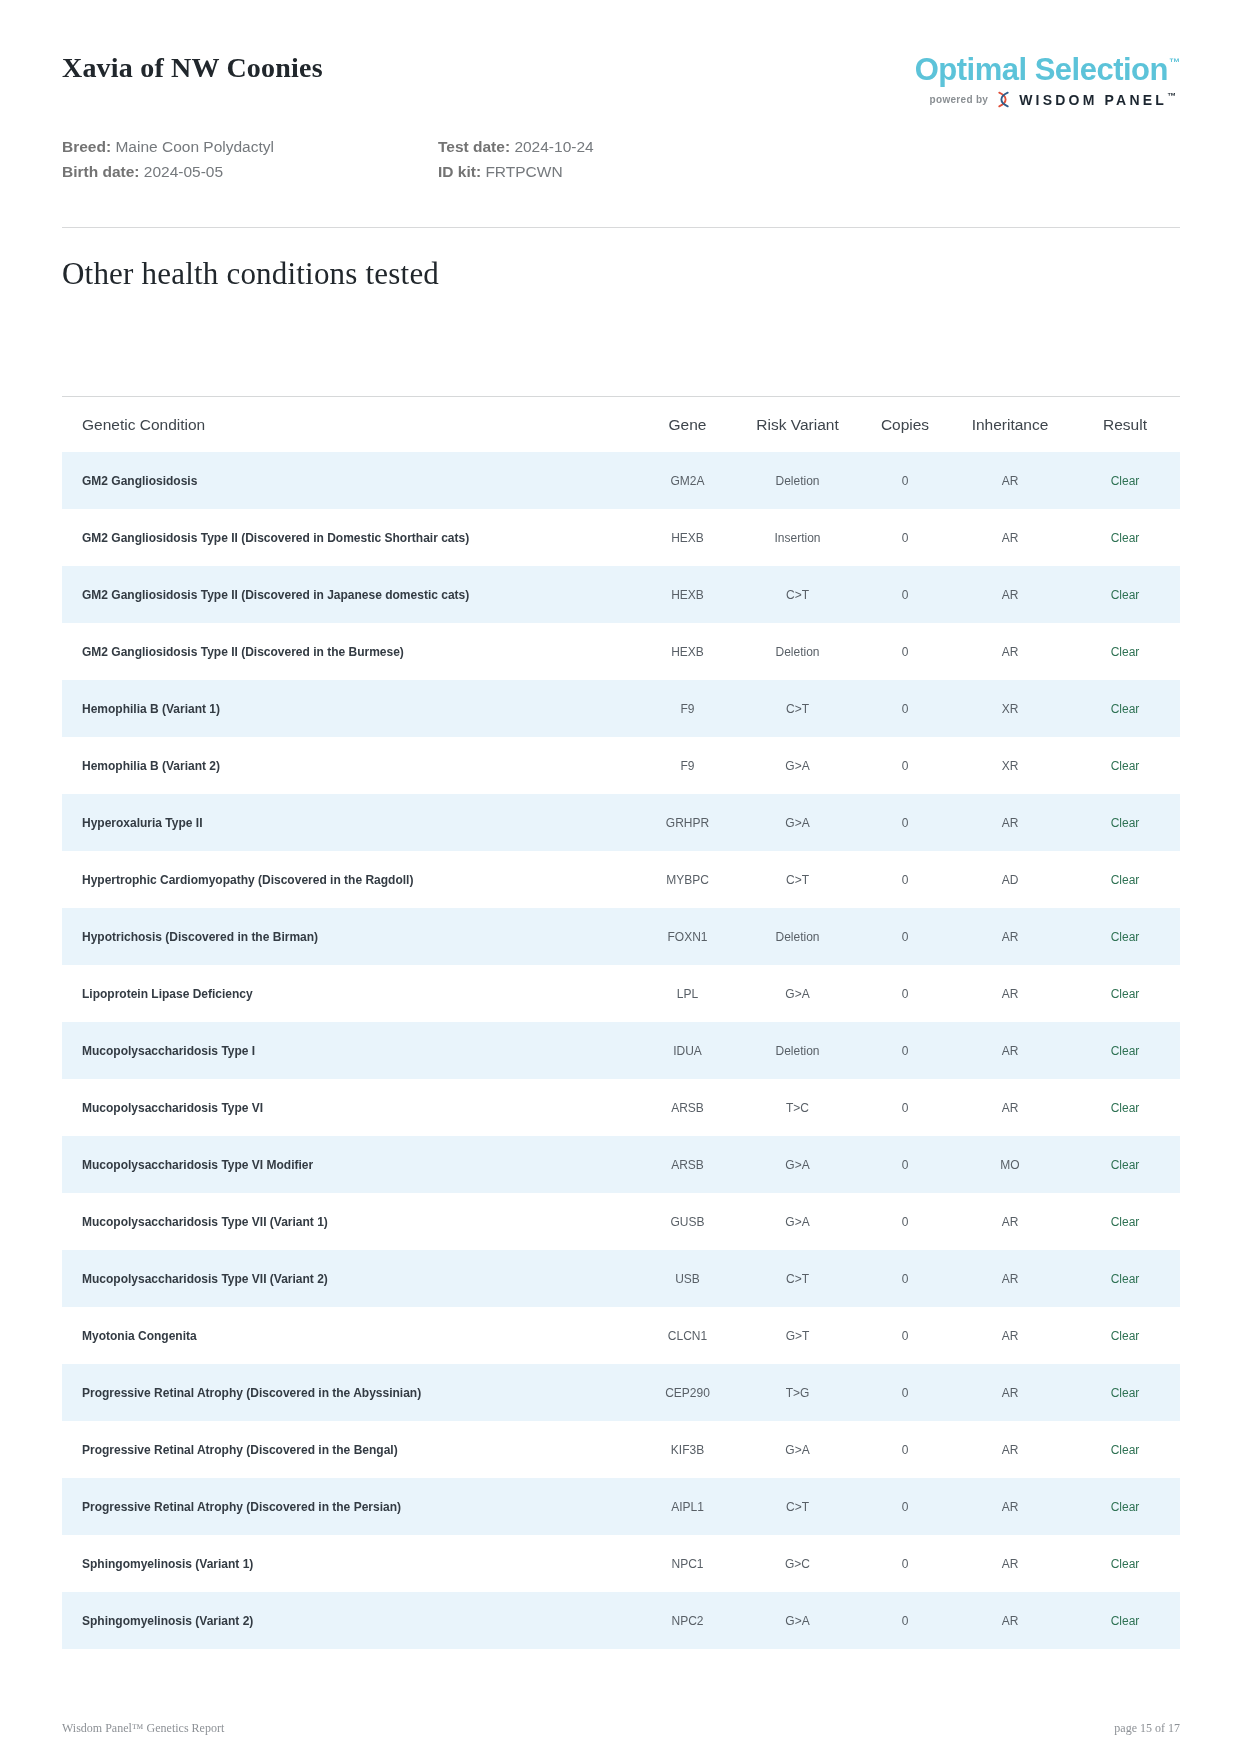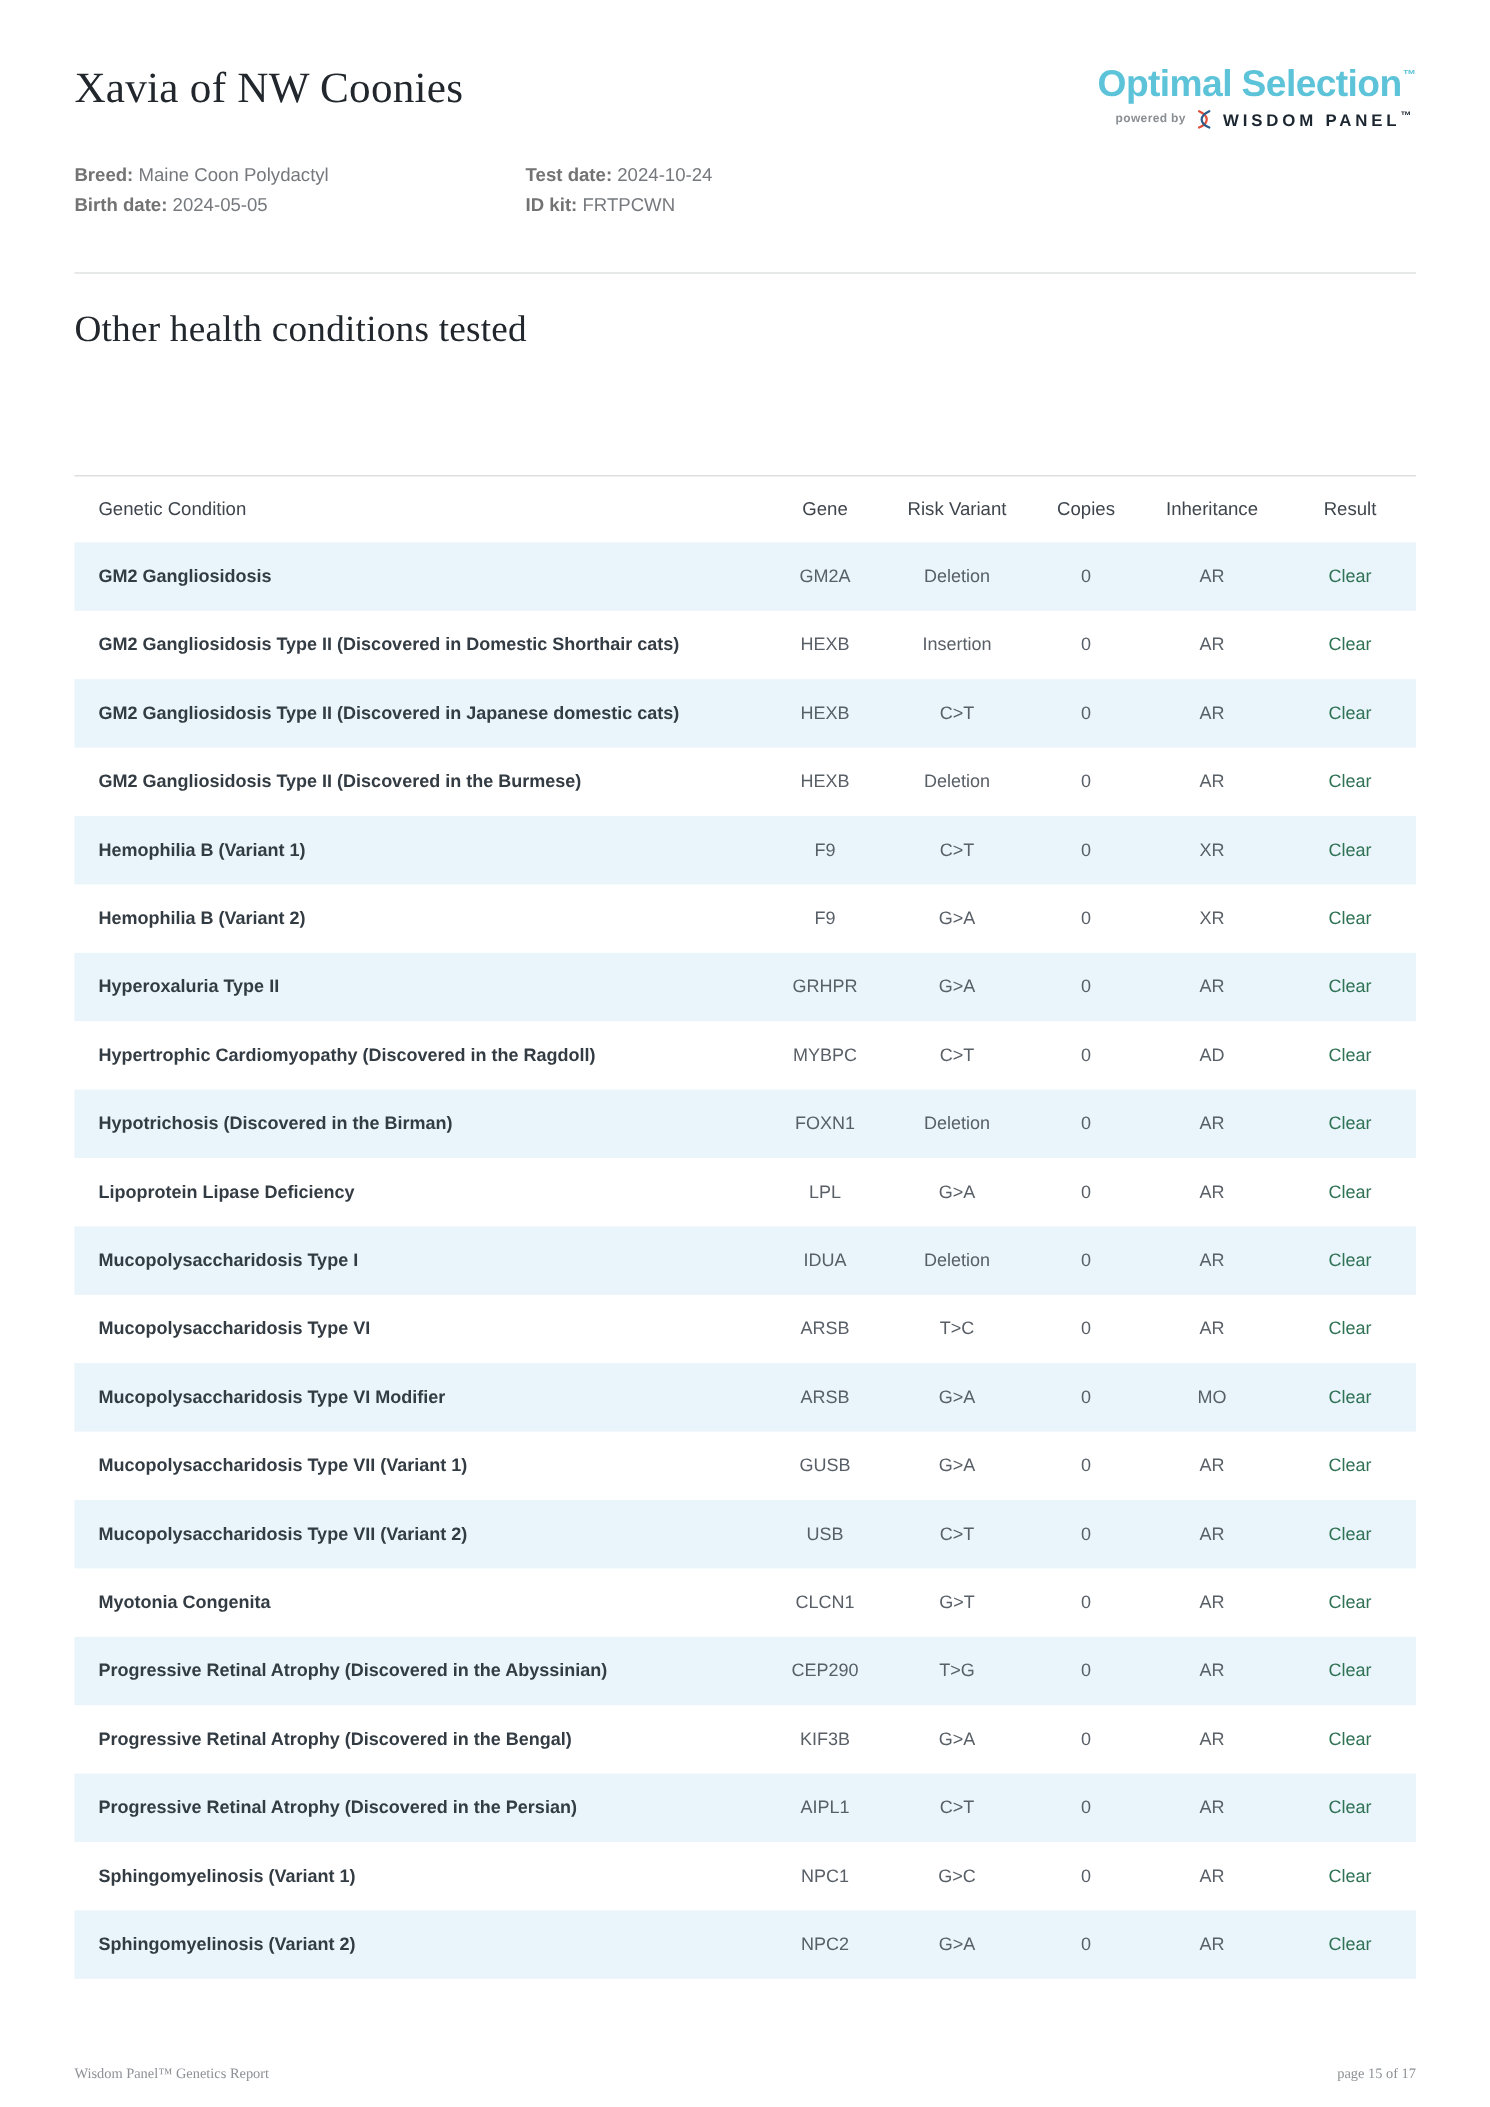--- a/index.html
+++ b/index.html
@@ -10,21 +10,21 @@
     color: #343c44;
     position: relative;
     overflow: hidden;
   }
   .page { padding: 0 62px; height: 100%; position: relative; }
 
   
   .top-row { display: flex; justify-content: space-between; align-items: flex-start; padding-top: 52px; }
   .pet-title {
     font-family: "Liberation Serif", serif;
-    font-size: 36px; font-weight: 400; letter-spacing: 0.2px;
+    font-size: 28px; font-weight: 700; letter-spacing: 0.2px;
     color: #21272c;
   }
   .logo-block { text-align: right; padding-top: 2px; }
   .brand-line { font-size: 31px; font-weight: bold; letter-spacing: -0.5px; color: var(--brand-blue); line-height: 1; }
   .brand-tm { font-size: 11px; vertical-align: 14px; letter-spacing: 0; margin-left: 1px; }
   .powered-line { margin-top: 6px; display: flex; align-items: center; justify-content: flex-end; gap: 7px; padding-right: 4px; }
   .powered-by { font-size: 10px; color: #8a8f93; letter-spacing: 0.3px; font-weight: bold; }
   .partner-name { font-size: 14px; font-weight: 600; letter-spacing: 3.2px; color: var(--partner-navy); }
   .partner-tm { font-size: 9px; vertical-align: 6px; letter-spacing: 0; }
   .dna-svg { display: block; }
@@ -51,21 +51,21 @@
   }
 
   
   .conditions-table { margin-top: 104px; border-top: 1px solid #d6d8d9; }
   .t-row {
     display: grid;
     grid-template-columns: 578px 95px 125px 90px 120px 110px;
     align-items: center;
   }
   .t-head { min-height: 55px; font-size: 15.5px; color: #3e454c; }
-  .t-body .t-row { min-height: 57px; padding: 3px 0; font-size: 15px; color: #585f66; }
+  .t-body .t-row { min-height: 57px; padding: 3px 0; font-size: 12px; color: #585f66; }
   .t-body .t-row.alt { background: var(--row-alt); }
   .cell-cond { padding-left: 20px; text-align: left; }
   .t-body .cell-cond { font-weight: bold; color: #333b43; max-width: 560px; }
   .t-body .cell-cond .cond-text { display: inline-block; max-width: 540px; line-height: 24px; }
   .cell-c { text-align: center; }
   .cell-result { color: var(--result-green); }
 
   
   .footer {
     position: absolute; left: 62px; right: 62px; bottom: 20px;

